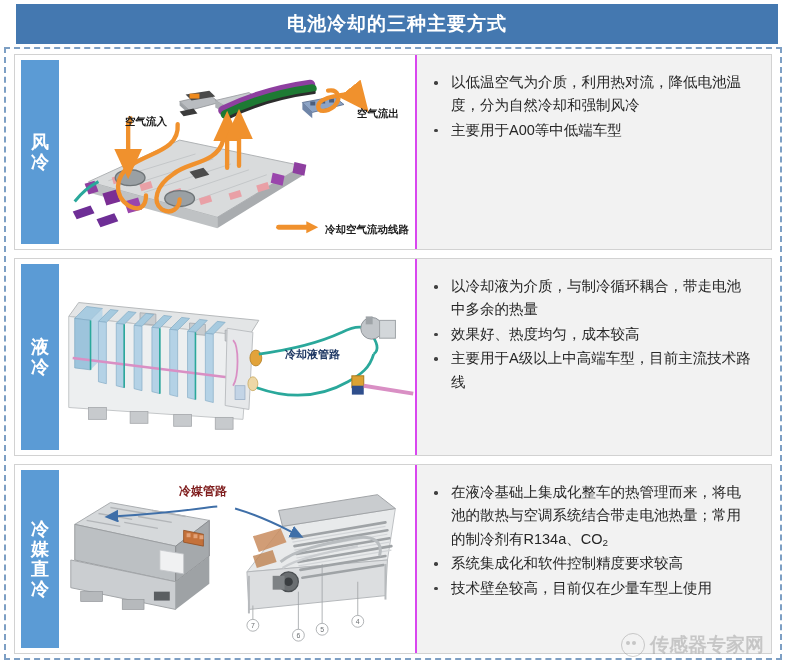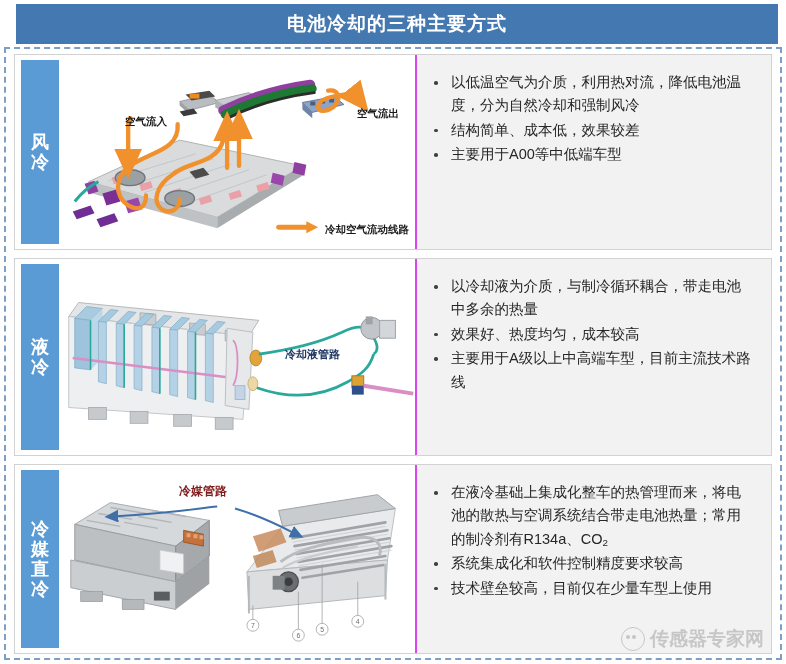--- a/index.html
+++ b/index.html
@@ -165,21 +165,21 @@
     height: 3.5px;
     border-radius: 50%;
     background: #404040;
   }
   sub { font-size: 0.68em; vertical-align: -0.22em; }
 
   
   .watermark {
     position: absolute;
     right: 22px;
-    bottom: 12px;
+    bottom: 6px;
     display: flex;
     align-items: center;
     gap: 5px;
     opacity: 0.42;
     pointer-events: none;
     text-align: center;
   }
   .wm-logo {
     width: 22px; height: 22px;
     border: 1.6px solid #8a8a8a;
@@ -315,21 +315,20 @@
         </svg>
       </div>
       <div class="cap" style="left:58px; top:60px;">空气流入</div>
       <div class="cap" style="left:290px; top:52px;">空气流出</div>
       <div class="cap" style="left:258px; top:168px;">冷却空气流动线路</div>
     </div>
 
     <div class="txt-col">
       <ul class="bullets">
         <li>以低温空气为介质，利用热对流，降低电池温度，分为自然冷却和强制风冷</li>
-        <li>结构简单、成本低，效果较差</li>
         <li>主要用于A00等中低端车型</li>
       </ul>
     </div>
   </div>
 
   <div class="row row-2">
 
     <div class="label-col">
       <div class="label-chip">
         <span>液</span>

